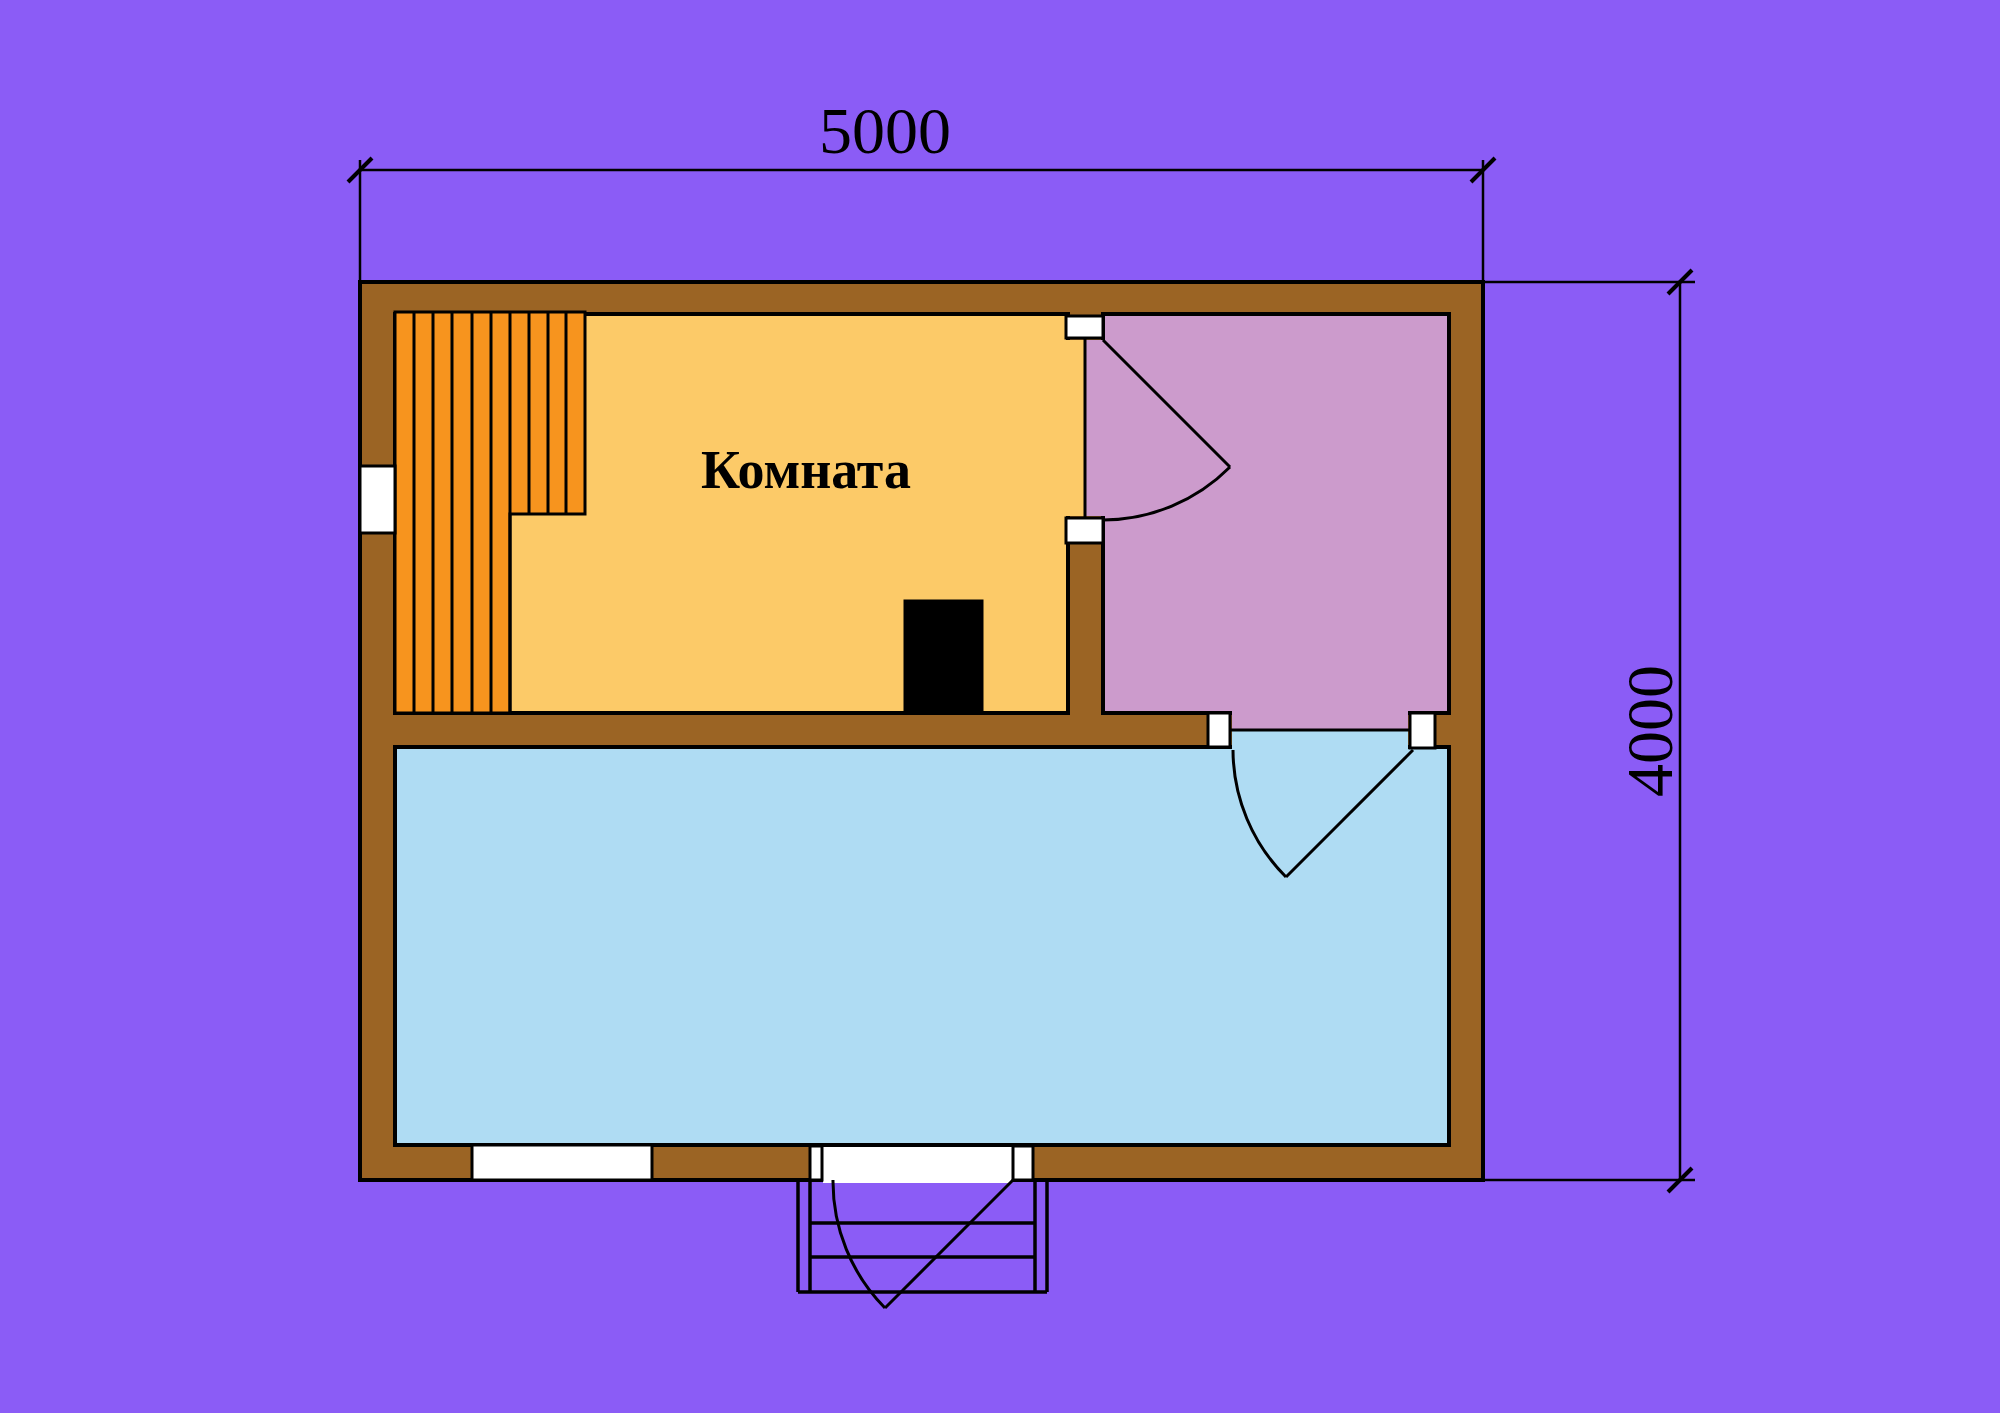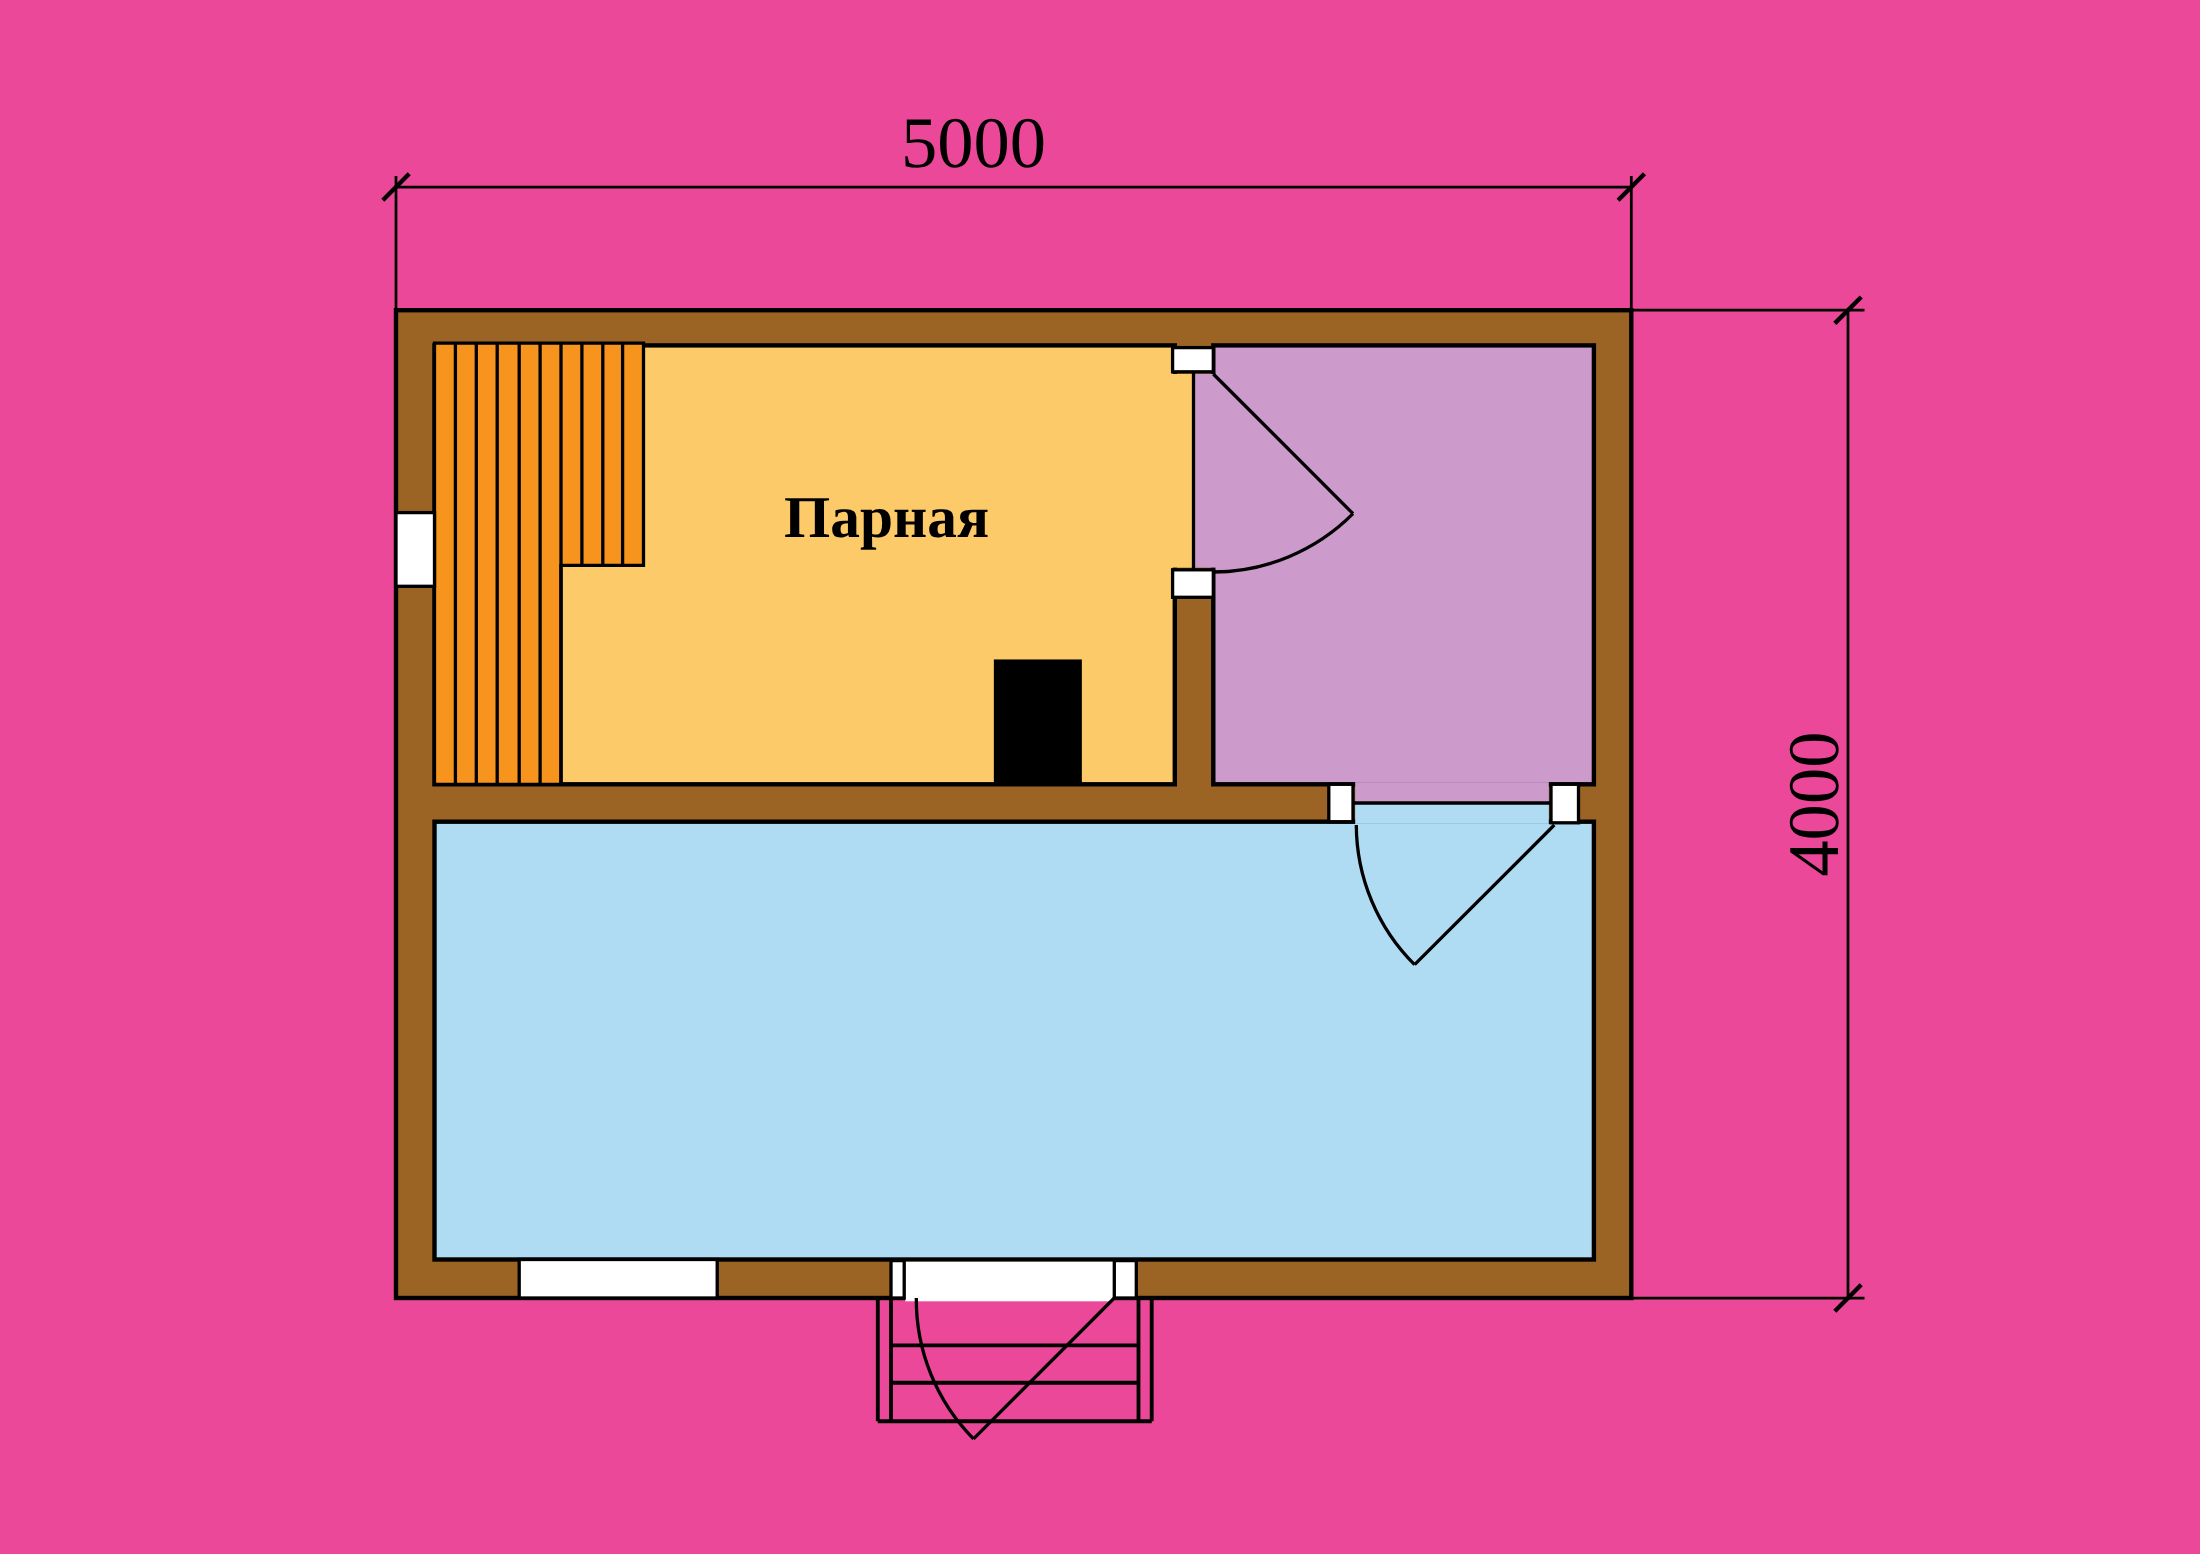--- a/index.html
+++ b/index.html
@@ -1,19 +1,19 @@
 <!DOCTYPE html>
 <html><head>
 <meta charset="utf-8">
 <style>
   html,body{margin:0;padding:0;background:#fff;}
   #canvas{
     position:relative;
     width:2000px;height:1413px;
-    background:#ec4899;
+    background:#8b5cf6;
     font-family:"Liberation Serif","DejaVu Serif",serif;
     overflow:hidden;
   }
   #plan-svg{position:absolute;left:0;top:0;}
   .room-label{
     position:absolute;
     text-align:center;
     color:#000;
     font-weight:bold;
     font-size:54px;
@@ -127,20 +127,20 @@
       <line x1="1668" y1="294" x2="1692" y2="270" stroke-width="4"></line>
       <line x1="1668" y1="1192" x2="1692" y2="1168" stroke-width="4"></line>
     </g>
   </svg>
 
   <div class="dim-label" style="left:735px;top:97px;width:300px;">5000</div>
 
   <div class="dim-label vertical" style="left:1500px;top:697px;width:300px;height:68px;">4000</div>
 
   <div class="room-label" style="left:656px;top:440px;width:300px;">
-    <div class="room-name">Парная</div>
+    <div class="room-name">Комната</div>
   </div>
 
   <div class="room-label" style="left:1176px;top:467px;width:300px;">
   </div>
 
 
 </div>
 
 </body></html>

